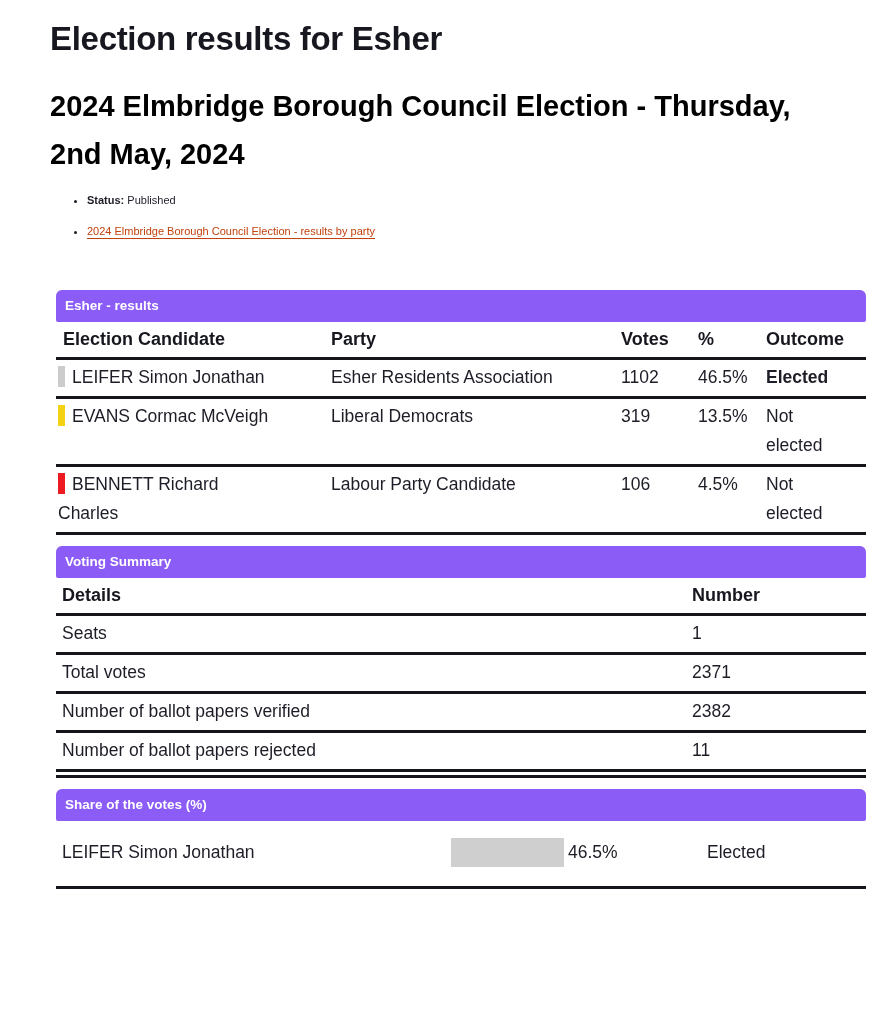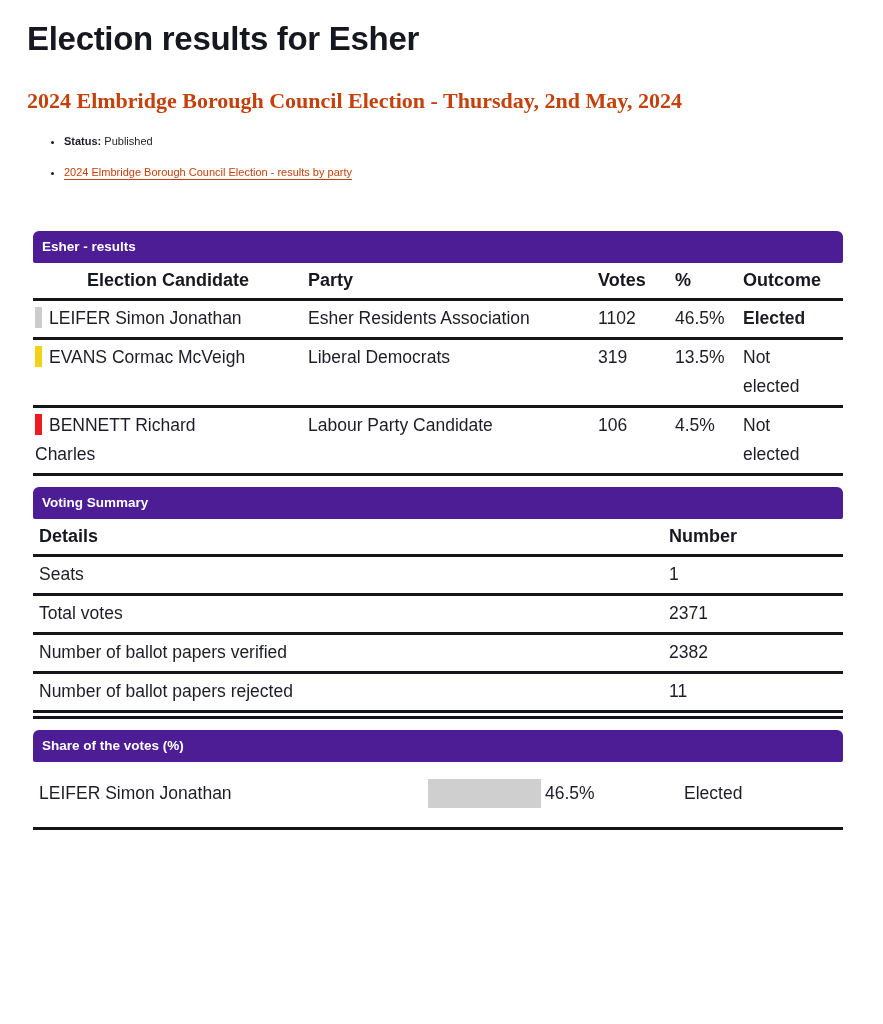--- a/index.html
+++ b/index.html
@@ -4,40 +4,40 @@
 <style>
   * { box-sizing: border-box; }
   html, body {
     margin: 0; padding: 0;
     width: 883px; height: 1024px;
     background: #ffffff;
     font-family: "Liberation Sans", "DejaVu Sans", sans-serif;
     color: #1d1d27;
     overflow: hidden;
   }
-  .page { padding: 20px 40px 0 27px; }
+  .page { padding: 20px 40px 0 27px; margin-left: 23px; }
 
   h1.page-title {
     font-size: 33px; font-weight: bold; letter-spacing: -0.3px;
     margin: 0 0 25px 0; color: #17171f;
   }
   h2.subtitle {
-    font-size: 22px; font-weight: bold; line-height: 1.64;
-    margin: 0 0 14px 0; color: #c2410c; max-width: 788px; font-family: Liberation Serif, serif;
+    font-size: 29px; font-weight: bold; line-height: 1.64;
+    margin: 0 0 14px 0; color: #000000; max-width: 788px;
   }
   ul.meta-list { margin: 0 0 50px 0; padding-left: 37px; }
   ul.meta-list li { font-size: 11px; line-height: 1.55; margin-bottom: 14px; }
   .b { font-weight: bold; }
   a.link { color: #c2410c; text-decoration: underline; text-underline-offset: 3px; }
 
   .tbl-section { width: 810px; margin-left: 6px; margin-top: 0; }
   .tbl-section + .tbl-section { margin-top: 11px; }
 
   .caption {
-    background: #4c1d95; color: #ffffff;
+    background: #8b5cf6; color: #ffffff;
     font-size: 13.5px; font-weight: bold;
     padding: 8px 9px 9px 9px;
     border-radius: 6px 6px 2px 2px;
   }
 
   table { width: 100%; border-collapse: collapse; table-layout: fixed; }
   th {
     text-align: left; font-size: 18px; font-weight: bold;
     padding: 7px 6px 7px 6px; border-bottom: 3px solid #15151c;
     color: #17171f;
@@ -46,21 +46,21 @@
     font-size: 17.5px; line-height: 29px; vertical-align: top;
     padding: 3px 6px 4px 6px; border-bottom: 3px solid #15151c;
   }
   
   table.results col.c1 { width: 269px; }
   table.results col.c2 { width: 290px; }
   table.results col.c3 { width: 77px; }
   table.results col.c4 { width: 68px; }
   table.results col.c5 { width: 106px; }
   table.results th.first, table.results td.cand { padding-left: 2px; }
-  table.results th.first { padding-left: 7px; text-align: center; }
+  table.results th.first { padding-left: 7px; }
   table.results td.cand { padding-right: 42px; }
   table.results td.party { padding-right: 36px; }
   td.outcome span.wrapbox { display: inline-block; max-width: 74px; }
   .bold { font-weight: bold; }
 
   .marker {
     display: inline-block; width: 7px; height: 21px;
     vertical-align: -4px; margin-right: 7px; background: #cccccc;
   }
 

